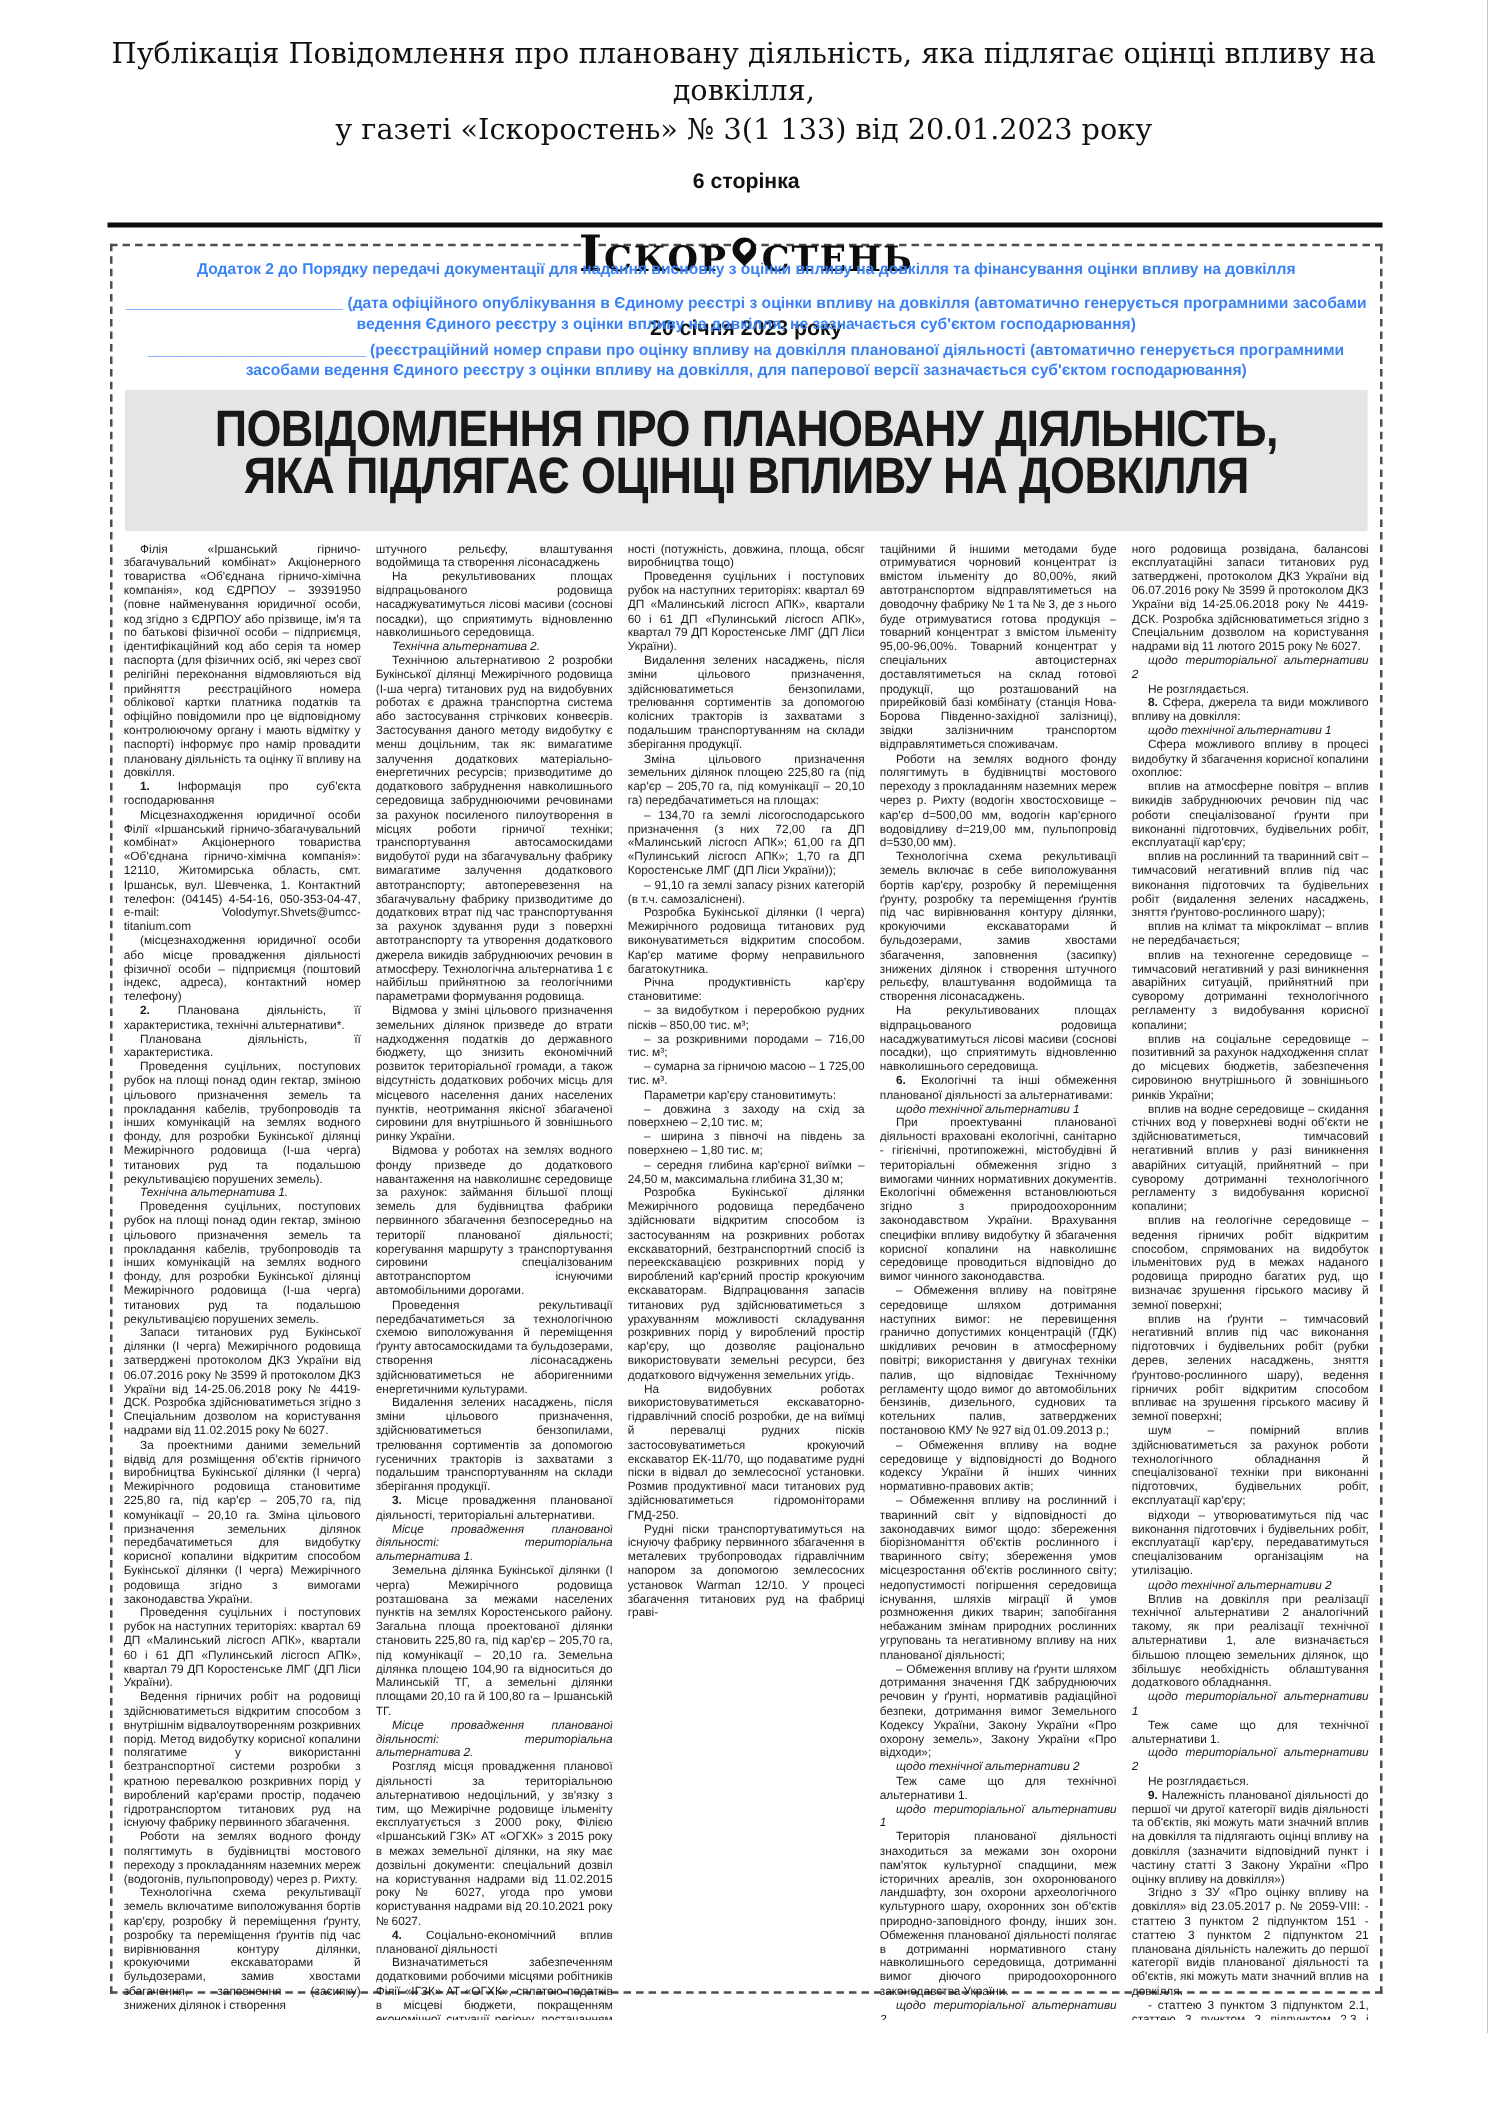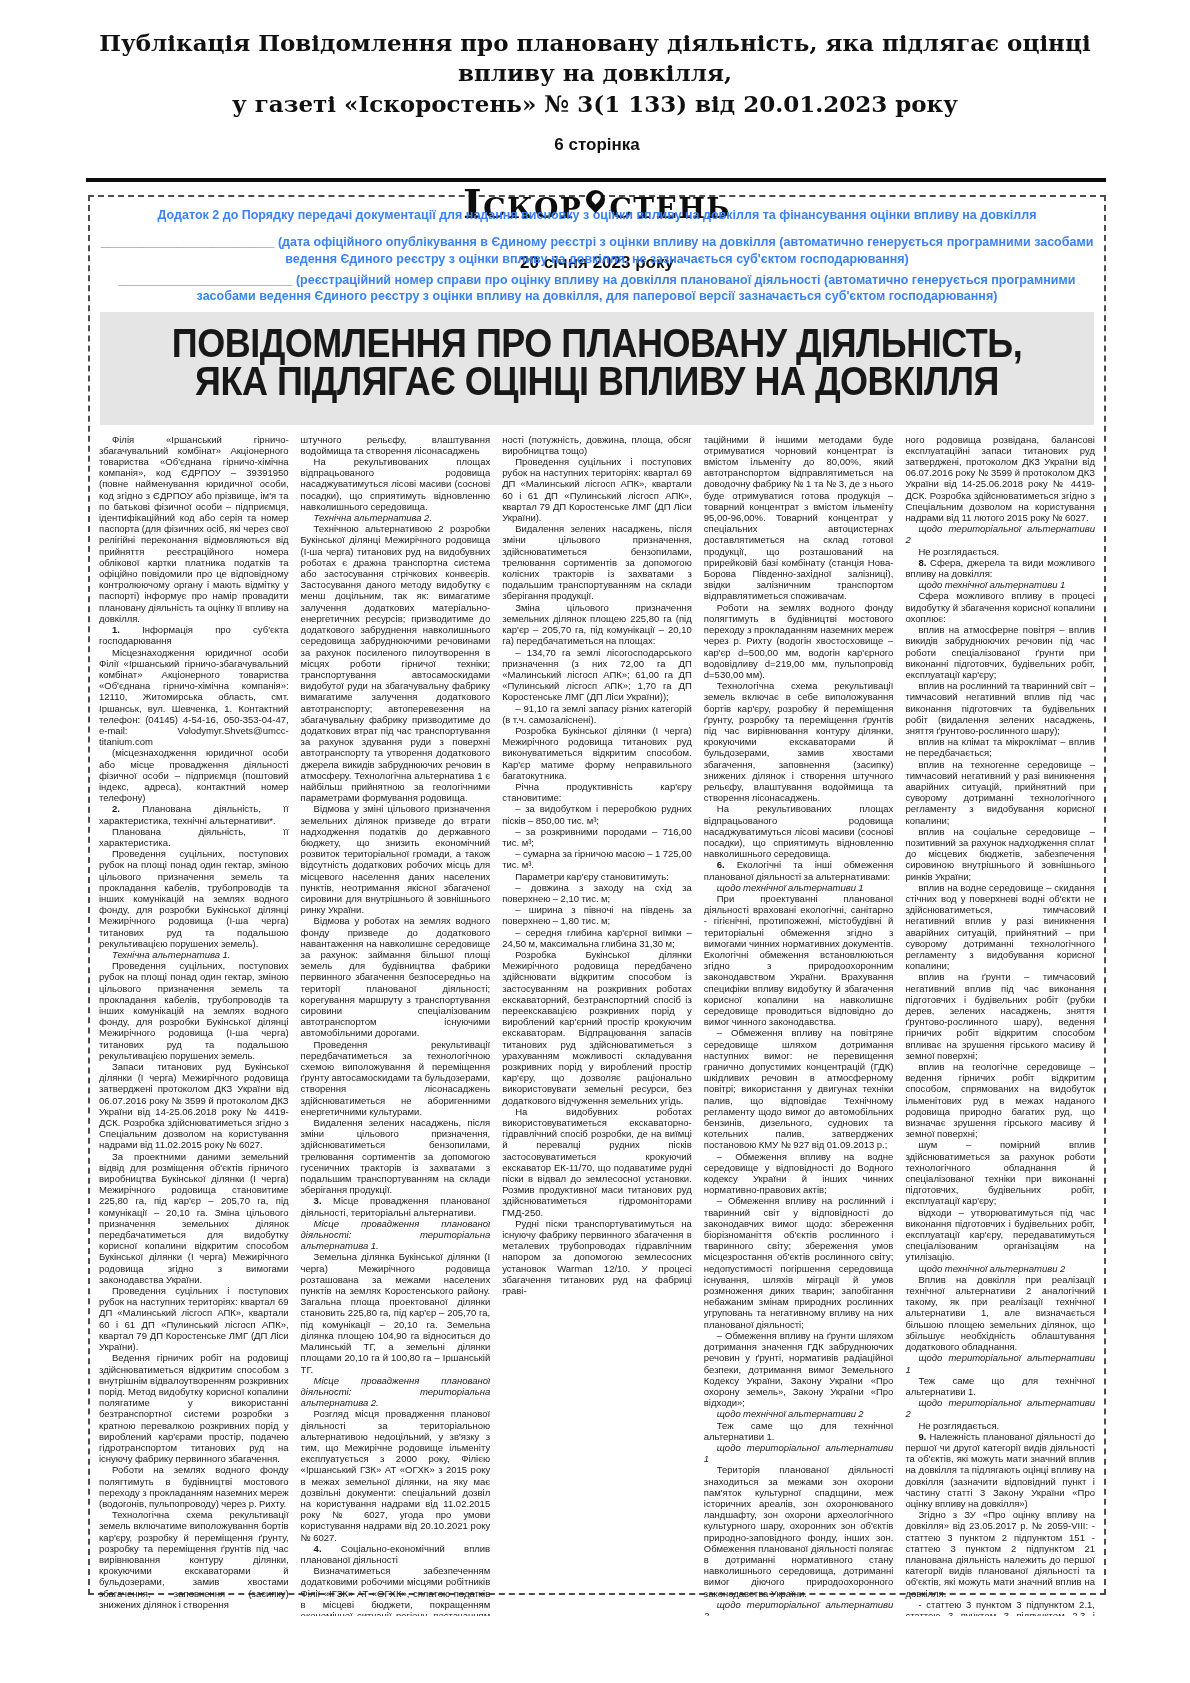--- a/index.html
+++ b/index.html
@@ -9,21 +9,21 @@
   }
   html,body{margin:0;padding:0;background:#9a9a9a;}
   .sheet{
     width:1190px;height:1683px;margin:0 auto;background:var(--paper);
     color:var(--ink);font-family:"Liberation Sans",sans-serif;
     position:relative;overflow:hidden;box-sizing:border-box;
   }
   
   .top-title{
     font-family:"DejaVu Serif",serif;font-size:23px;line-height:1.32;
-    text-align:center;padding:28px 70px 0;color:#111;font-weight:bold;
+    text-align:center;padding:28px 70px 0;color:#111;
   }
   
   .header-bar{
     display:flex;align-items:center;gap:12px;margin:16px 86px 0 90px;height:42px;flex-direction:column;
   }
   .page-label,.date-label{
     font-weight:bold;font-size:17px;white-space:nowrap;color:#111;
   }
   .rule-double{flex:1;height:8px;border-top:3px solid #111;border-bottom:2px solid #111;box-sizing:border-box;}
   .masthead{
@@ -180,22 +180,22 @@
           <p>Не розглядається.</p>
           <p><b>8. </b>Сфера, джерела та види можливого впливу на довкілля:</p>
           <p class="it">щодо технічної альтернативи 1</p>
           <p>Сфера можливого впливу в процесі видобутку й збагачення корисної копалини охоплює:</p>
           <p>вплив на атмосферне повітря – вплив викидів забруднюючих речовин під час роботи спеціалізованої ґрунти при виконанні підготовчих, будівельних робіт, експлуатації кар'єру;</p>
           <p>вплив на рослинний та тваринний світ – тимчасовий негативний вплив під час виконання підготовчих та будівельних робіт (видалення зелених насаджень, зняття ґрунтово-рослинного шару);</p>
           <p>вплив на клімат та мікроклімат – вплив не передбачається;</p>
           <p>вплив на техногенне середовище – тимчасовий негативний у разі виникнення аварійних ситуацій, прийнятний при суворому дотриманні технологічного регламенту з видобування корисної копалини;</p>
           <p>вплив на соціальне середовище – позитивний за рахунок надходження сплат до місцевих бюджетів, забезпечення сировиною внутрішнього й зовнішнього ринків України;</p>
           <p>вплив на водне середовище – скидання стічних вод у поверхневі водні об'єкти не здійснюватиметься, тимчасовий негативний вплив у разі виникнення аварійних ситуацій, прийнятний – при суворому дотриманні технологічного регламенту з видобування корисної копалини;</p>
+          <p>вплив на геологічне середовище – ведення гірничих робіт відкритим способом, спрямованих на видобуток ільменітових руд в межах наданого родовища природно багатих руд, що визначає зрушення гірського масиву й земної поверхні;</p>
           <p>вплив на ґрунти – тимчасовий негативний вплив під час виконання підготовчих і будівельних робіт (рубки дерев, зелених насаджень, зняття ґрунтово-рослинного шару), ведення гірничих робіт відкритим способом впливає на зрушення гірського масиву й земної поверхні;</p>
-          <p>вплив на геологічне середовище – ведення гірничих робіт відкритим способом, спрямованих на видобуток ільменітових руд в межах наданого родовища природно багатих руд, що визначає зрушення гірського масиву й земної поверхні;</p>
           <p>шум – помірний вплив здійснюватиметься за рахунок роботи технологічного обладнання й спеціалізованої техніки при виконанні підготовчих, будівельних робіт, експлуатації кар'єру;</p>
           <p>відходи – утворюватимуться під час виконання підготовчих і будівельних робіт, експлуатації кар'єру, передаватимуться спеціалізованим організаціям на утилізацію.</p>
           <p class="it">щодо технічної альтернативи 2</p>
           <p>Вплив на довкілля при реалізації технічної альтернативи 2 аналогічний такому, як при реалізації технічної альтернативи 1, але визначається більшою площею земельних ділянок, що збільшує необхідність облаштування додаткового обладнання.</p>
           <p class="it">щодо територіальної альтернативи 1</p>
           <p>Теж саме що для технічної альтернативи 1.</p>
           <p class="it">щодо територіальної альтернативи 2</p>
           <p>Не розглядається.</p>
           <p><b>9. </b>Належність планованої діяльності до першої чи другої категорії видів діяльності та об'єктів, які можуть мати значний вплив на довкілля та підлягають оцінці впливу на довкілля (зазначити відповідний пункт і частину статті 3 Закону України «Про оцінку впливу на довкілля»)</p>
           <p>Згідно з ЗУ «Про оцінку впливу на довкілля» від 23.05.2017 р. № 2059-VIII: - статтею 3 пунктом 2 підпунктом 151 - статтею 3 пунктом 2 підпунктом 21 планована діяльність належить до першої категорії видів планованої діяльності та об'єктів, які можуть мати значний вплив на довкілля.</p>

